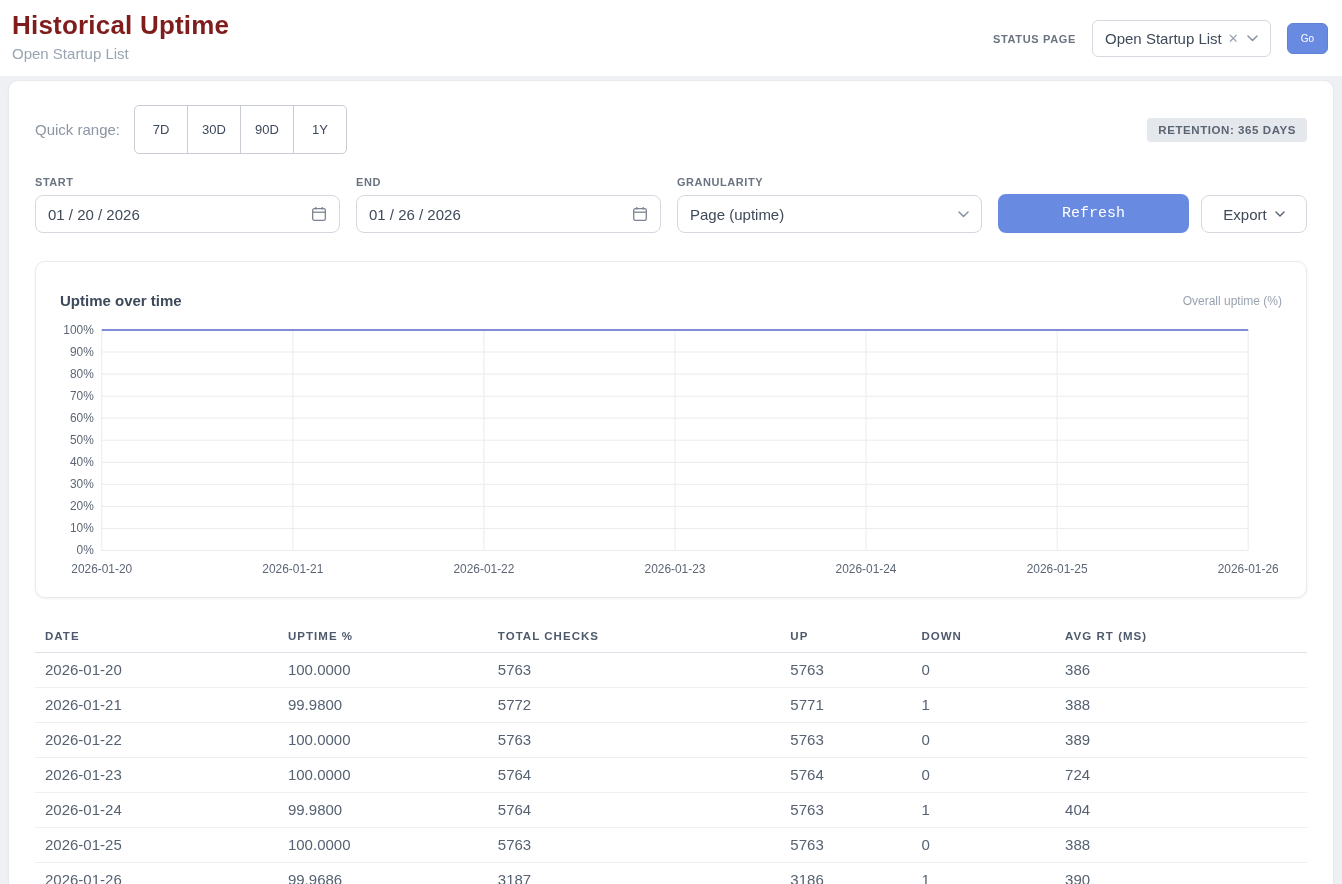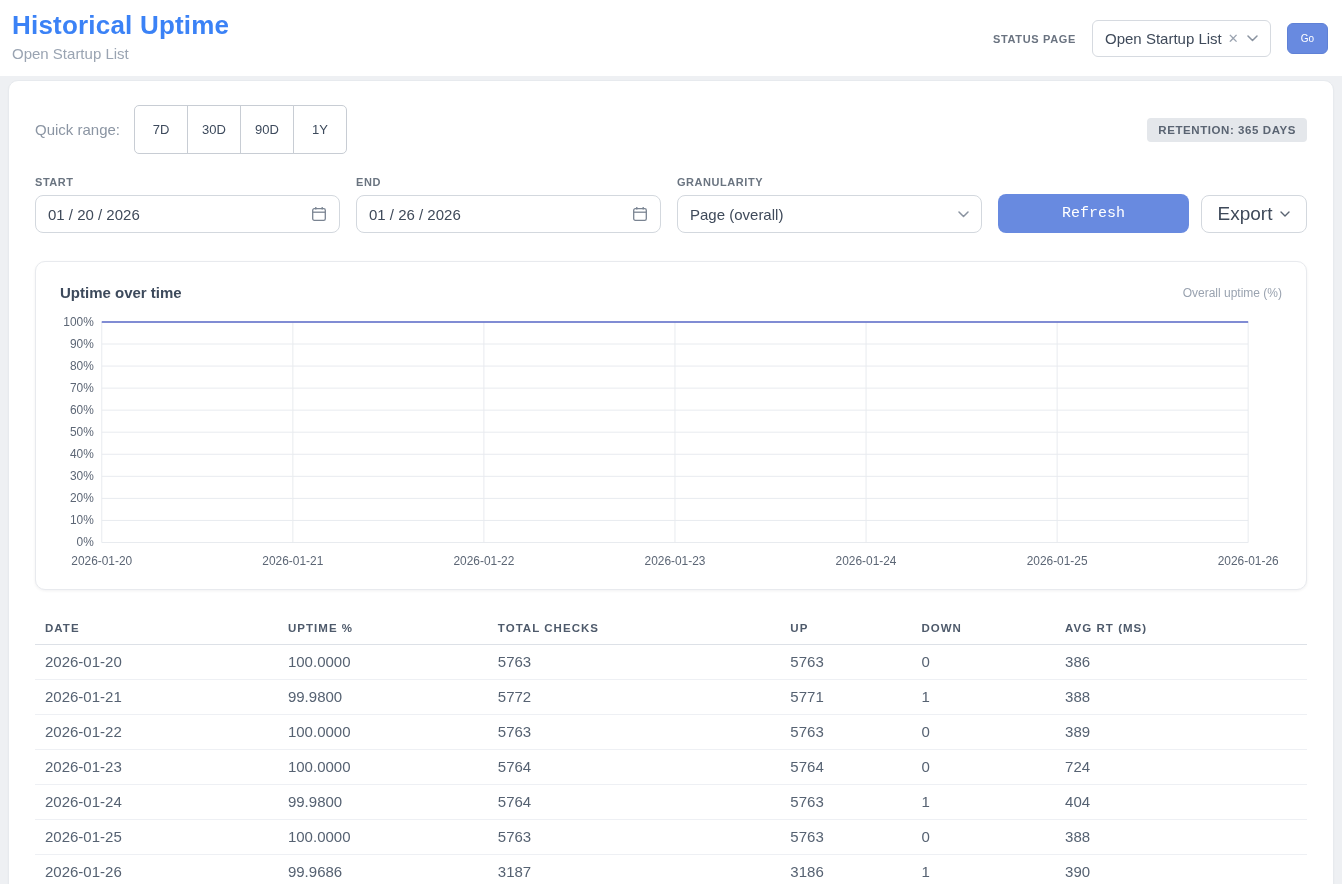--- a/index.html
+++ b/index.html
@@ -13,21 +13,21 @@
   .top-header {
     background: #ffffff;
     padding: 10px 14px 14px 12px;
     display: flex;
     justify-content: space-between;
     align-items: flex-start;
   }
   .page-title {
     font-size: 26px;
     font-weight: 700;
-    color: #3b82f6;
+    color: #7f1d1d;
     letter-spacing: 0.2px;
   }
   .page-subtitle {
     font-size: 15px;
     color: #9aa4b2;
     margin-top: 4px;
   }
   .header-right {
     display: flex;
     align-items: center;
@@ -146,39 +146,39 @@
     border: none;
     border-radius: 8px;
     cursor: pointer;
     flex: 0 0 auto;
   }
   .export-button {
     height: 38px;
     width: 106px;
     background: #fff;
     color: #3f4a5a;
-    font-size: 19px;
+    font-size: 15px;
     font-family: inherit;
     border: 1px solid #d3d8de;
     border-radius: 8px;
     cursor: pointer;
     flex: 0 0 auto;
     display: flex;
     align-items: center;
     justify-content: center;
     gap: 8px;
     margin-left: -4px;
   }
   
   .chart-card {
     border: 1px solid #e8eaee;
     border-radius: 10px;
     box-shadow: 0 1px 3px rgba(16,24,40,0.06);
     background: #fff;
-    padding: 22px 24px 16px 24px;
+    padding: 30px 24px 16px 24px;
     margin-bottom: 26px;
   }
   .chart-head {
     display: flex;
     justify-content: space-between;
     align-items: center;
     margin-bottom: 14px;
   }
   .chart-title { font-size: 15px; font-weight: 700; color: #3d4a5c; }
   .chart-legend { font-size: 12px; color: #9aa3b0; }
@@ -275,21 +275,21 @@
               <line x1="1.7" y1="6.2" x2="14.3" y2="6.2" stroke="#7a8492" stroke-width="1.3"></line>
               <line x1="4.8" y1="1" x2="4.8" y2="3.6" stroke="#7a8492" stroke-width="1.3"></line>
               <line x1="11.2" y1="1" x2="11.2" y2="3.6" stroke="#7a8492" stroke-width="1.3"></line>
             </svg>
         </span>
       </div>
     </div>
     <div class="field">
       <span class="field-label">GRANULARITY</span>
       <div class="input-box">
-        <span>Page (overall)</span>
+        <span>Page (uptime)</span>
         <span style="display:flex;align-items:center;">
           <svg width="11" height="7" viewBox="0 0 11 7">
               <polyline points="1,1 5.5,5.5 10,1" fill="none" stroke="#8a93a0" stroke-width="1.5" stroke-linecap="round" stroke-linejoin="round"></polyline>
             </svg>
         </span>
       </div>
     </div>
     <button class="refresh-button">Refresh</button>
     <button class="export-button">
       <span>Export</span>

